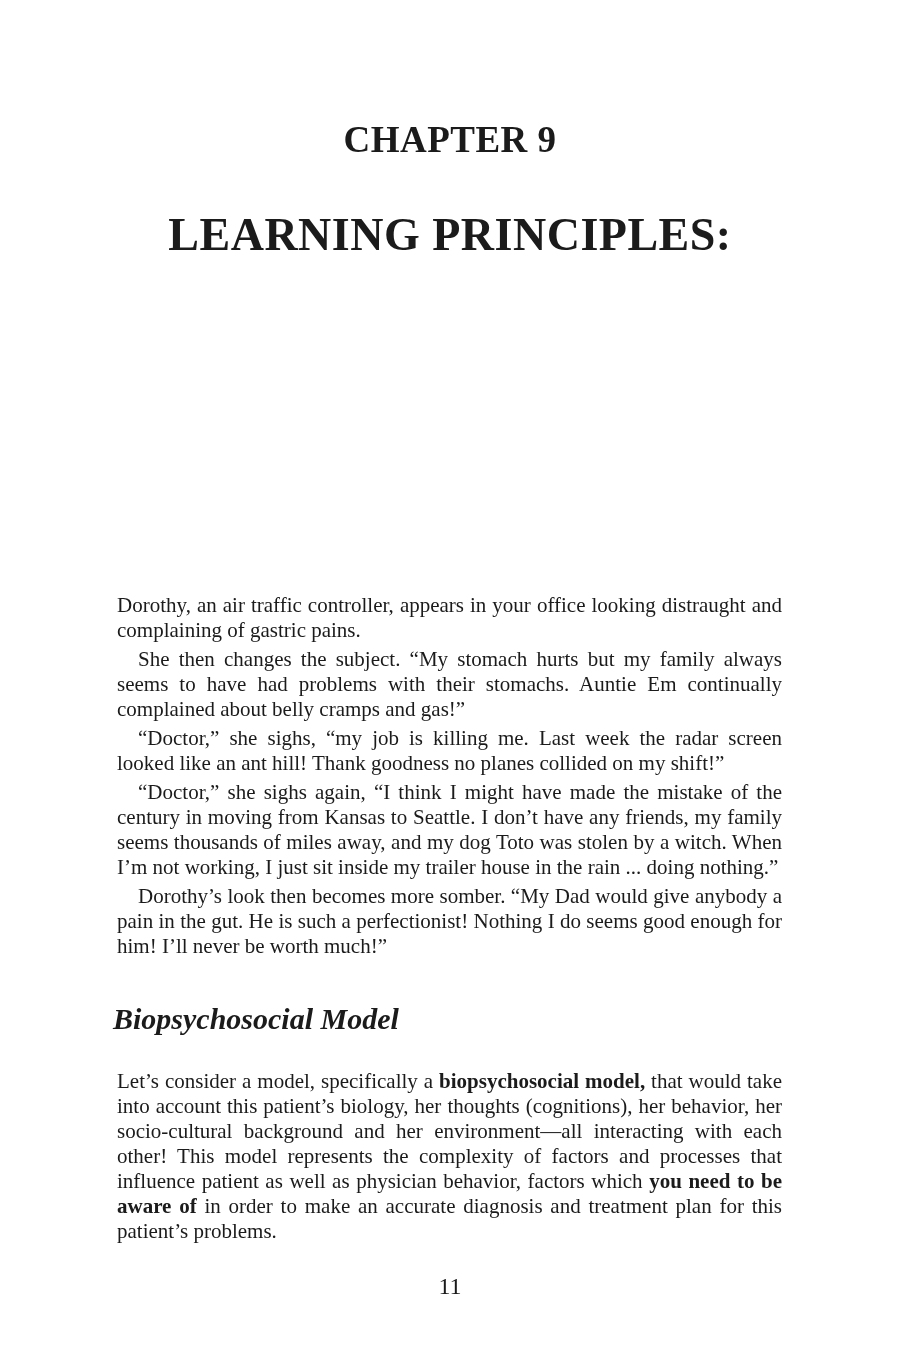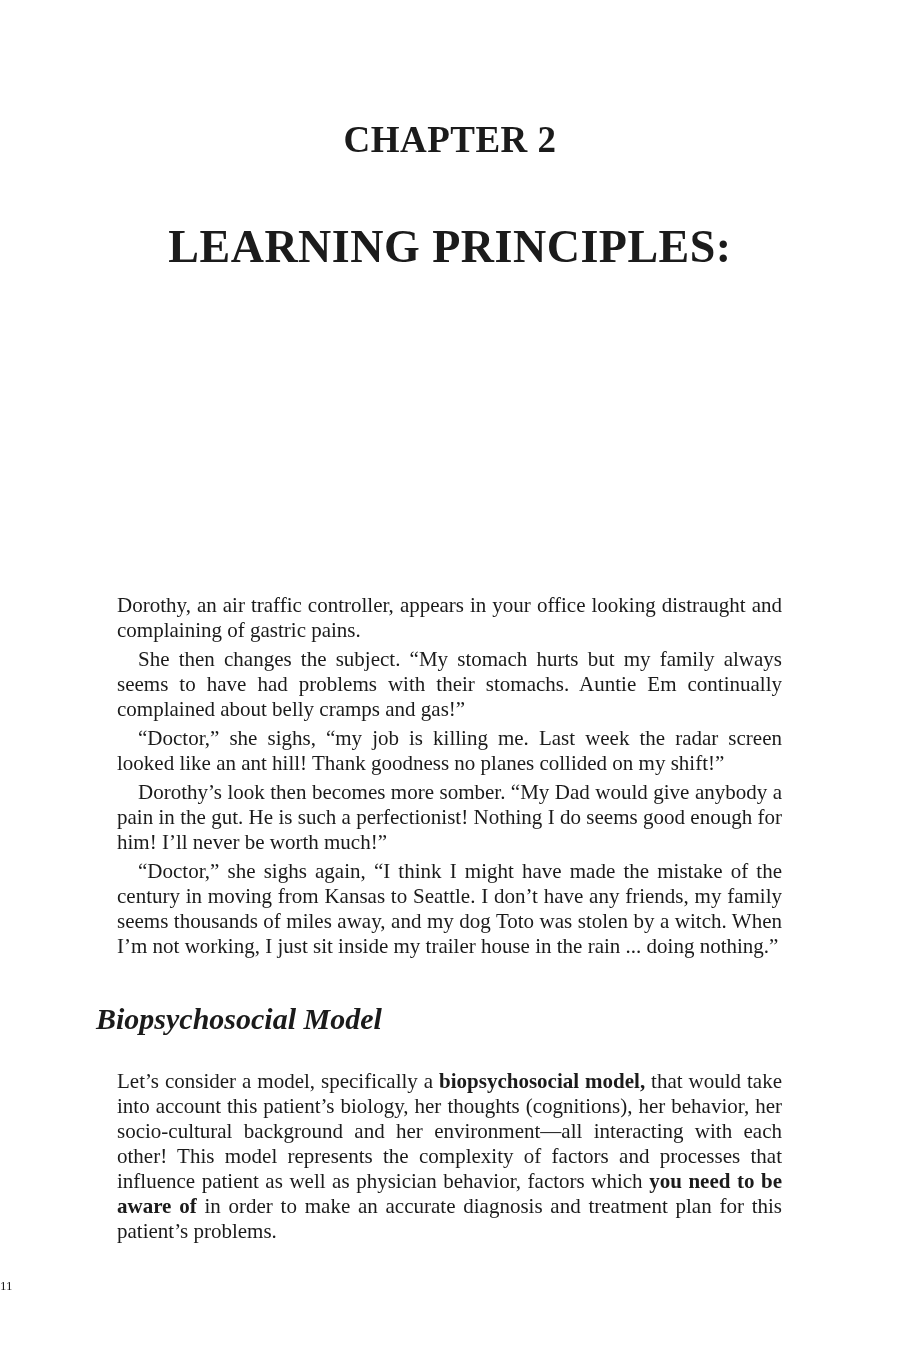--- a/index.html
+++ b/index.html
@@ -28,75 +28,75 @@
     top: 210px;
     left: 0;
     width: 100%;
     margin: 0;
     text-align: center;
     font-size: 46px;
     line-height: 50px;
     font-weight: 700;
     letter-spacing: 0.5px;
   }
-  .title-line { display: block; margin-top: 12px; }
+  .title-line { display: block; }
   .text-block {
     position: absolute;
     left: 113px;
     width: 673px;
   }
   .intro { top: 589px; }
   .section-body { top: 1065px; }
   p.body-para {
     margin: 4px;
     font-size: 21px;
     line-height: 25px;
     text-align: justify;
     hyphens: manual;
     -webkit-hyphens: manual;
   }
   p.body-para.indent { text-indent: 21px; }
   .seg-bold { font-weight: 700; }
   .section-heading {
     position: absolute;
     top: 1002px;
-    left: 96px;
+    left: 113px;
     margin: 0;
     font-size: 30px;
     line-height: 34px;
     font-weight: 700;
     font-style: italic;
   }
   .folio {
     position: absolute;
     top: 1276px;
     left: 0;
     width: 100%;
-    text-align: left;
-    font-size: 13px;
+    text-align: center;
+    font-size: 24px;
     line-height: 20px;
   }
 </style>
 </head>
 <body>
 
 <div class="page">
 
-  <div class="chapter-label">CHAPTER 2</div>
+  <div class="chapter-label">CHAPTER 9</div>
 
   <h1 class="chapter-title">
     <span class="title-line">LEARNING PRINCIPLES:</span>
   </h1>
 
   <section class="text-block intro">
       <p class="body-para"><span class="seg">Dorothy, an air traffic controller, appears in your office looking distraught and complaining of gastric pains.</span></p>
       <p class="body-para indent"><span class="seg">She then changes the subject. “My stomach hurts but my family always seems to have had problems with their stomachs. Auntie Em continually complained about belly cramps and gas!”</span></p>
       <p class="body-para indent"><span class="seg">“Doctor,” she sighs, “my job is killing me. Last week the radar screen looked like an ant hill! Thank goodness no planes collided on my shift!”</span></p>
+      <p class="body-para indent"><span class="seg">“Doctor,” she sighs again, “I think I might have made the mistake of the cen­tury in moving from Kansas to Seattle. I don’t have any friends, my family seems thousands of miles away, and my dog Toto was stolen by a witch. When I’m not working, I just sit inside my trailer house in the rain ... doing nothing.”</span></p>
       <p class="body-para indent"><span class="seg">Dorothy’s look then becomes more somber. “My Dad would give anybody a pain in the gut. He is such a perfectionist! Nothing I do seems good enough for him! I’ll never be worth much!”</span></p>
-      <p class="body-para indent"><span class="seg">“Doctor,” she sighs again, “I think I might have made the mistake of the cen­tury in moving from Kansas to Seattle. I don’t have any friends, my family seems thousands of miles away, and my dog Toto was stolen by a witch. When I’m not working, I just sit inside my trailer house in the rain ... doing nothing.”</span></p>
     </section>
 
   <h2 class="section-heading">Biopsychosocial Model</h2>
 
   <section class="text-block section-body">
       <p class="body-para"><span class="seg">Let’s consider a model, specifically a </span><span class="seg-bold">biopsychosocial model,</span><span class="seg"> that would take into account this patient’s biology, her thoughts (cognitions), her behavior, her socio-cultural background and her environment—all interacting with each other! This model represents the complexity of factors and processes that influence patient as well as physician behavior, factors which </span><span class="seg-bold">you need to be aware of</span><span class="seg"> in order to make an accurate diagnosis and treatment plan for this patient’s problems.</span></p>
     </section>
 
   <footer class="folio">11</footer>
 

